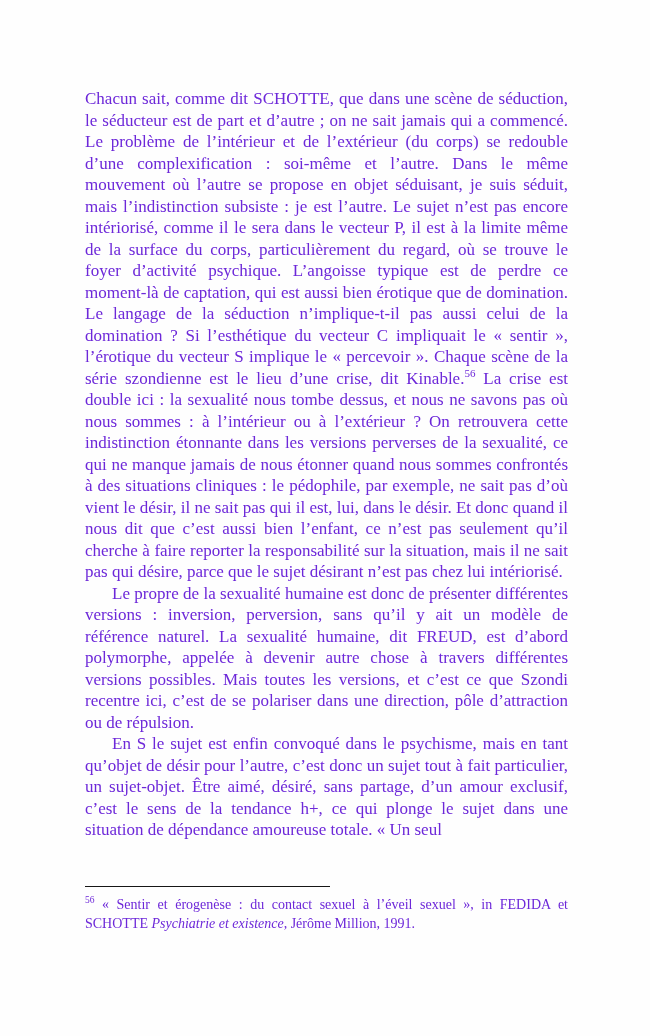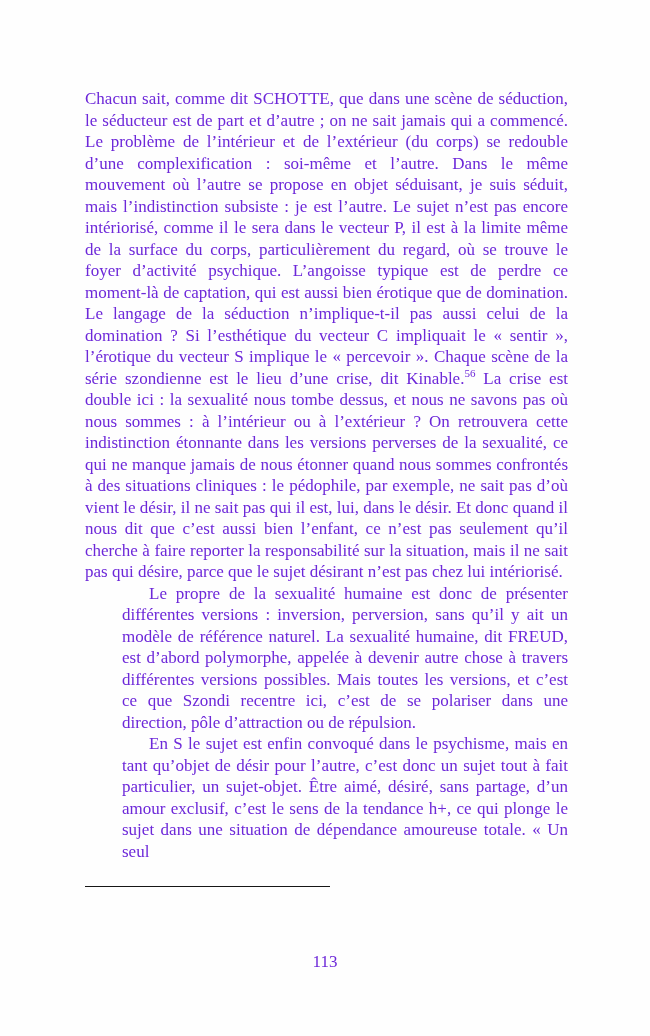--- a/index.html
+++ b/index.html
@@ -24,21 +24,20 @@
     font-size: 17px;
     line-height: 21.5px;
     text-align: justify;
   }
   .text-block p {
     margin: 0;
     padding: 0;
   }
   .text-block p.indented {
     text-indent: 27px;
-    margin-left: 37px;
   }
   sup.ref {
     font-size: 11px;
     line-height: 0;
     vertical-align: super;
   }
   .footnote-sep {
     position: absolute;
     left: 85px;
     top: 886px;
@@ -76,16 +75,16 @@
 <div class="page">
 
   <div class="text-block">
     <p><span>Chacun sait, comme dit SCHOTTE, que dans une scène de séduction, le séducteur est de part et d’autre ; on ne sait jamais qui a commencé. Le problème de l’intérieur et de l’extérieur (du corps) se redouble d’une complexification : soi-même et l’autre. Dans le même mouvement où l’autre se propose en objet séduisant, je suis séduit, mais l’indistinction subsiste : je est l’autre. Le sujet n’est pas encore intériorisé, comme il le sera dans le vecteur P, il est à la limite même de la surface du corps, particulièrement du regard, où se trouve le foyer d’activité psychique. L’angoisse typique est de perdre ce moment-là de captation, qui est aussi bien érotique que de domination. Le langage de la séduction n’implique-t-il pas aussi celui de la domination ? Si l’esthétique du vecteur C impliquait le « sentir », l’érotique du vecteur S implique le « percevoir ». Chaque scène de la série szondienne est le lieu d’une crise, dit Kinable.</span><sup class="ref">56</sup><span> La crise est double ici : la sexualité nous tombe dessus, et nous ne savons pas où nous sommes : à l’intérieur ou à l’extérieur ? On retrouvera cette indistinction étonnante dans les versions perverses de la sexualité, ce qui ne manque jamais de nous étonner quand nous sommes confrontés à des situations cliniques : le pédophile, par exemple, ne sait pas d’où vient le désir, il ne sait pas qui il est, lui, dans le désir. Et donc quand il nous dit que c’est aussi bien l’enfant, ce n’est pas seulement qu’il cherche à faire reporter la responsabilité sur la situation, mais il ne sait pas qui désire, parce que le sujet désirant n’est pas chez lui intériorisé.</span></p>
     <p class="indented">Le propre de la sexualité humaine est donc de présenter différentes versions : inversion, perversion, sans qu’il y ait un modèle de référence naturel. La sexualité humaine, dit FREUD, est d’abord polymorphe, appelée à devenir autre chose à travers différentes versions possibles. Mais toutes les versions, et c’est ce que Szondi recentre ici, c’est de se polariser dans une direction, pôle d’attraction ou de répulsion.</p>
     <p class="indented">En S le sujet est enfin convoqué dans le psychisme, mais en tant qu’objet de désir pour l’autre, c’est donc un sujet tout à fait particulier, un sujet-objet. Être aimé, désiré, sans partage, d’un amour exclusif, c’est le sens de la tendance h+, ce qui plonge le sujet dans une situation de dépendance amoureuse totale. « Un seul</p>
   </div>
 
   <div class="footnote-sep"></div>
 
+  <div class="footnote"><sup class="ref">56</sup><span> « Sentir et érogenèse : du contact sexuel à l’éveil sexuel », in FEDIDA et SCHOTTE </span><span class="italic">Psychiatrie et existence</span><span>, Jérôme Million, 1991.</span></div>
 
-  <div class="page-number">113</div>
 
 </div>
 
 </body></html>

